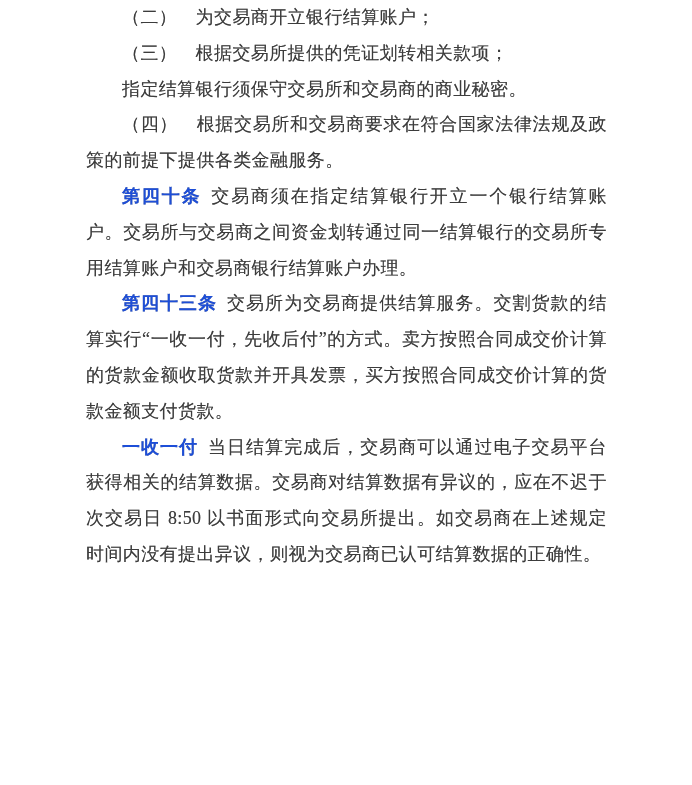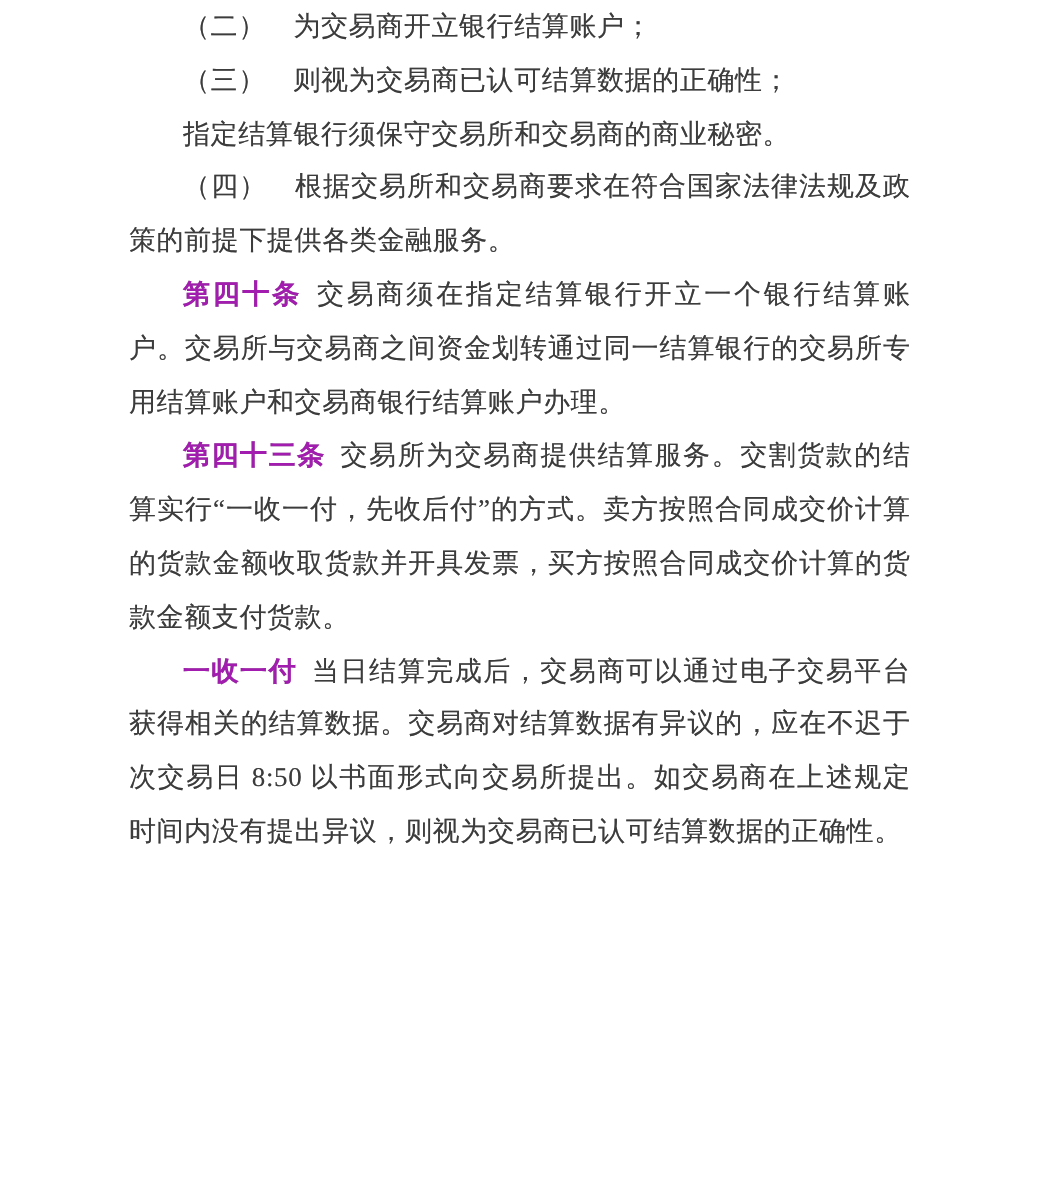--- a/index.html
+++ b/index.html
@@ -29,35 +29,35 @@
     font-size: 18px;
     line-height: 35.8px;
     letter-spacing: 0.4px;
     color: #3c3c3c;
     
     text-shadow: 0 0 0.4px rgba(60,60,60,0.55);
     word-break: break-all;
   }
   .para .article-label {
     font-weight: bold;
-    color: #a21caf;
+    color: #1d4ed8;
     margin-right: 0.55em;
     font-family: "Liberation Serif", "DejaVu Serif", serif;
     margin-top: 14px;
   }
 </style>
 </head>
 <body>
 
 <div class="page">
   <div class="doc-body">
 
       <p class="para"><span class="para-text">（二）　为交易商开立银行结算账户；</span></p>
 
-      <p class="para"><span class="para-text">（三）　则视为交易商已认可结算数据的正确性；</span></p>
+      <p class="para"><span class="para-text">（三）　根据交易所提供的凭证划转相关款项；</span></p>
 
       <p class="para"><span class="para-text">指定结算银行须保守交易所和交易商的商业秘密。</span></p>
 
       <p class="para"><span class="para-text">（四）　根据交易所和交易商要求在符合国家法律法规及政策的前提下提供各类金融服务。</span></p>
 
       <p class="para"><b class="article-label">第四十条</b><span class="para-text">交易商须在指定结算银行开立一个银行结算账户。交易所与交易商之间资金划转通过同一结算银行的交易所专用结算账户和交易商银行结算账户办理。</span></p>
 
 
 
       <p class="para"><b class="article-label">第四十三条</b><span class="para-text">交易所为交易商提供结算服务。交割货款的结算实行“一收一付，先收后付”的方式。卖方按照合同成交价计算的货款金额收取货款并开具发票，买方按照合同成交价计算的货款金额支付货款。</span></p>

